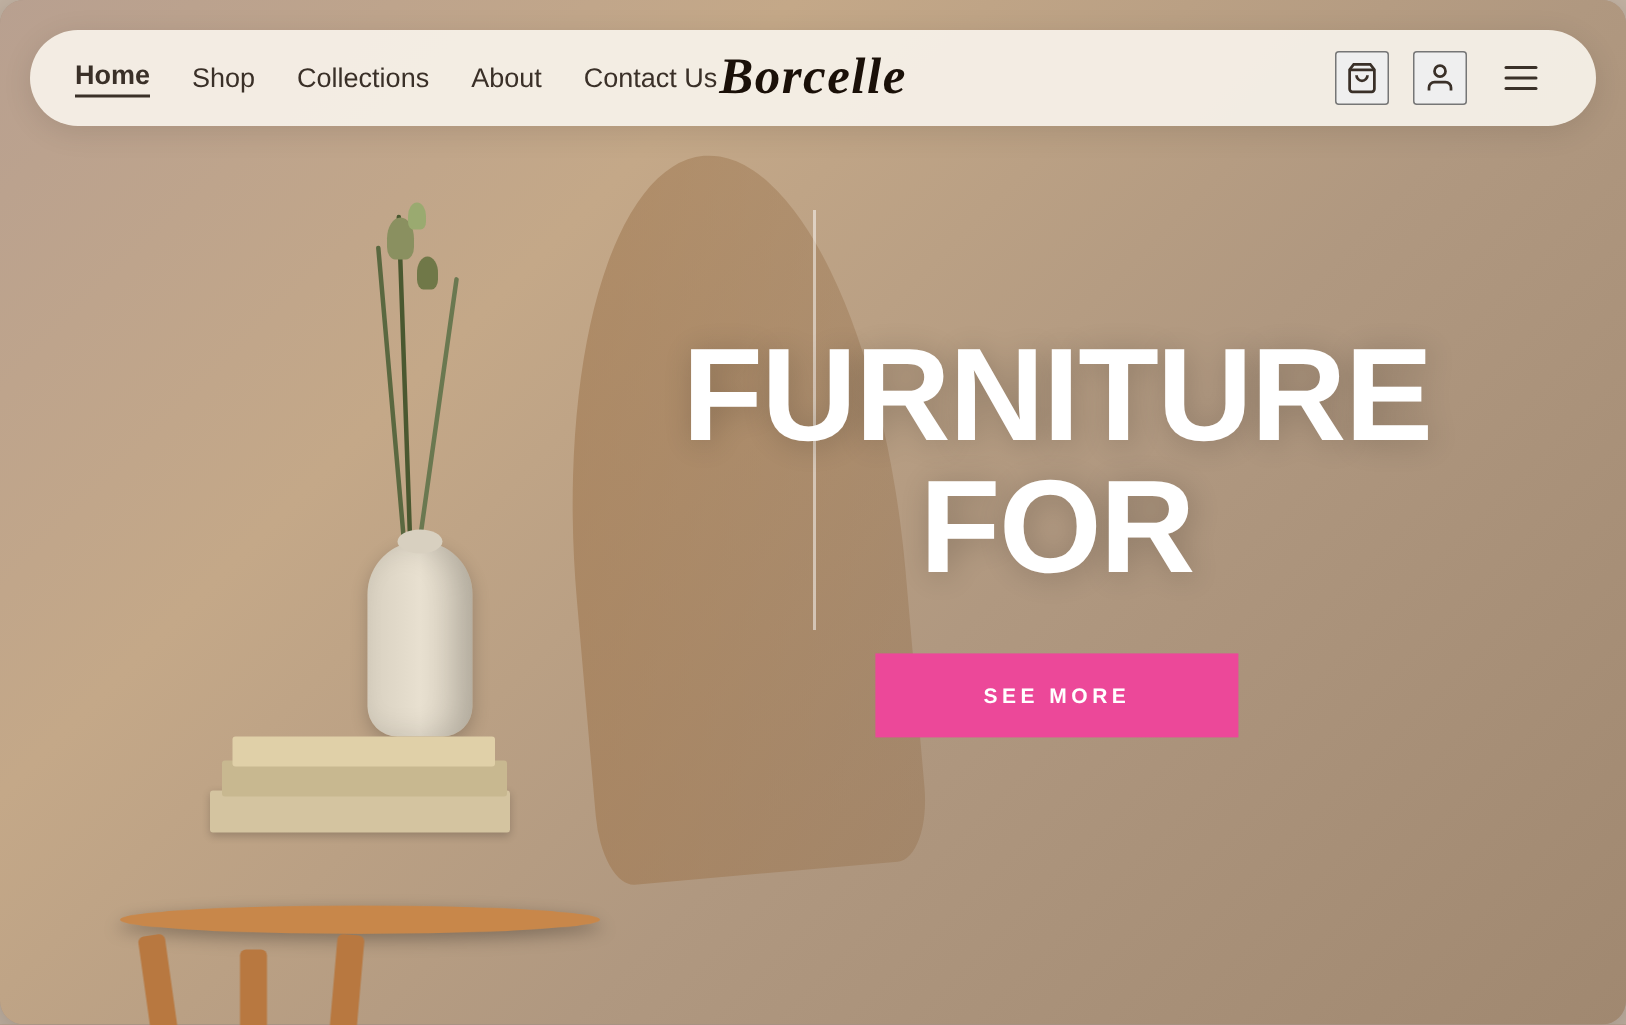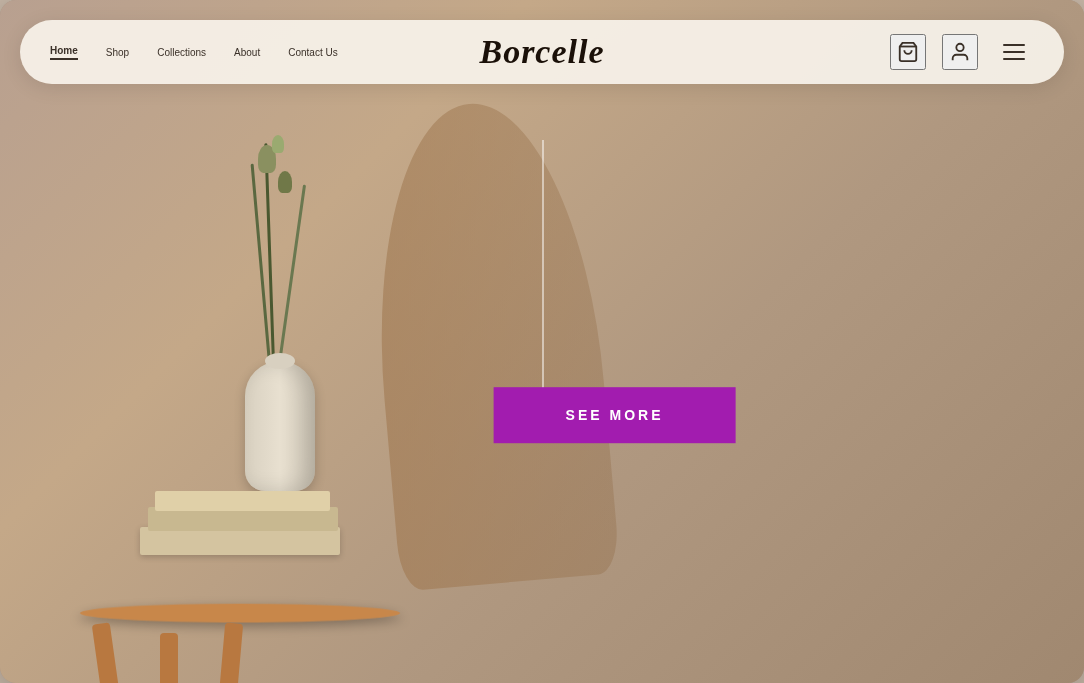--- a/index.html
+++ b/index.html
@@ -222,21 +222,21 @@
 
     .nav-links {
       display: flex;
       align-items: center;
       gap: 28px;
       flex: 1;
     }
 
     .nav-link {
       font-family: 'Arial', sans-serif;
-      font-size: 10px;
+      font-size: 18px;
       color: #3a3028;
       text-decoration: none;
       cursor: pointer;
       font-weight: 400;
       text-align: center;
     }
 
     .nav-link.active {
       font-weight: 700;
       border-bottom: 2px solid #3a3028;
@@ -307,21 +307,21 @@
       color: #ffffff;
       line-height: 1.0;
       text-shadow: 2px 2px 20px rgba(0,0,0,0.2);
       letter-spacing: -1px;
       text-align: center;
     }
 
     .see-more-btn {
       display: block;
       margin: 40px auto 0;
-      background: #a21caf;
+      background: #ec4899;
       color: #ffffff;
       border: none;
       padding: 20px 72px;
       font-size: 14px;
       font-weight: 700;
       letter-spacing: 3px;
       cursor: pointer;
       font-family: 'Arial', sans-serif;
     }
   </style>
@@ -380,18 +380,18 @@
       <div class="hamburger-btn">
         <div class="hamburger-line"></div>
         <div class="hamburger-line"></div>
         <div class="hamburger-line"></div>
       </div>
     </div>
   </nav>
 
   <div class="hero-content">
     <h1 class="hero-title">
-      <br>
+      <span>FURNITURE FOR</span><br>
     </h1>
     <button class="see-more-btn">SEE MORE</button>
   </div>
 
 </div>
 
 </body></html>

